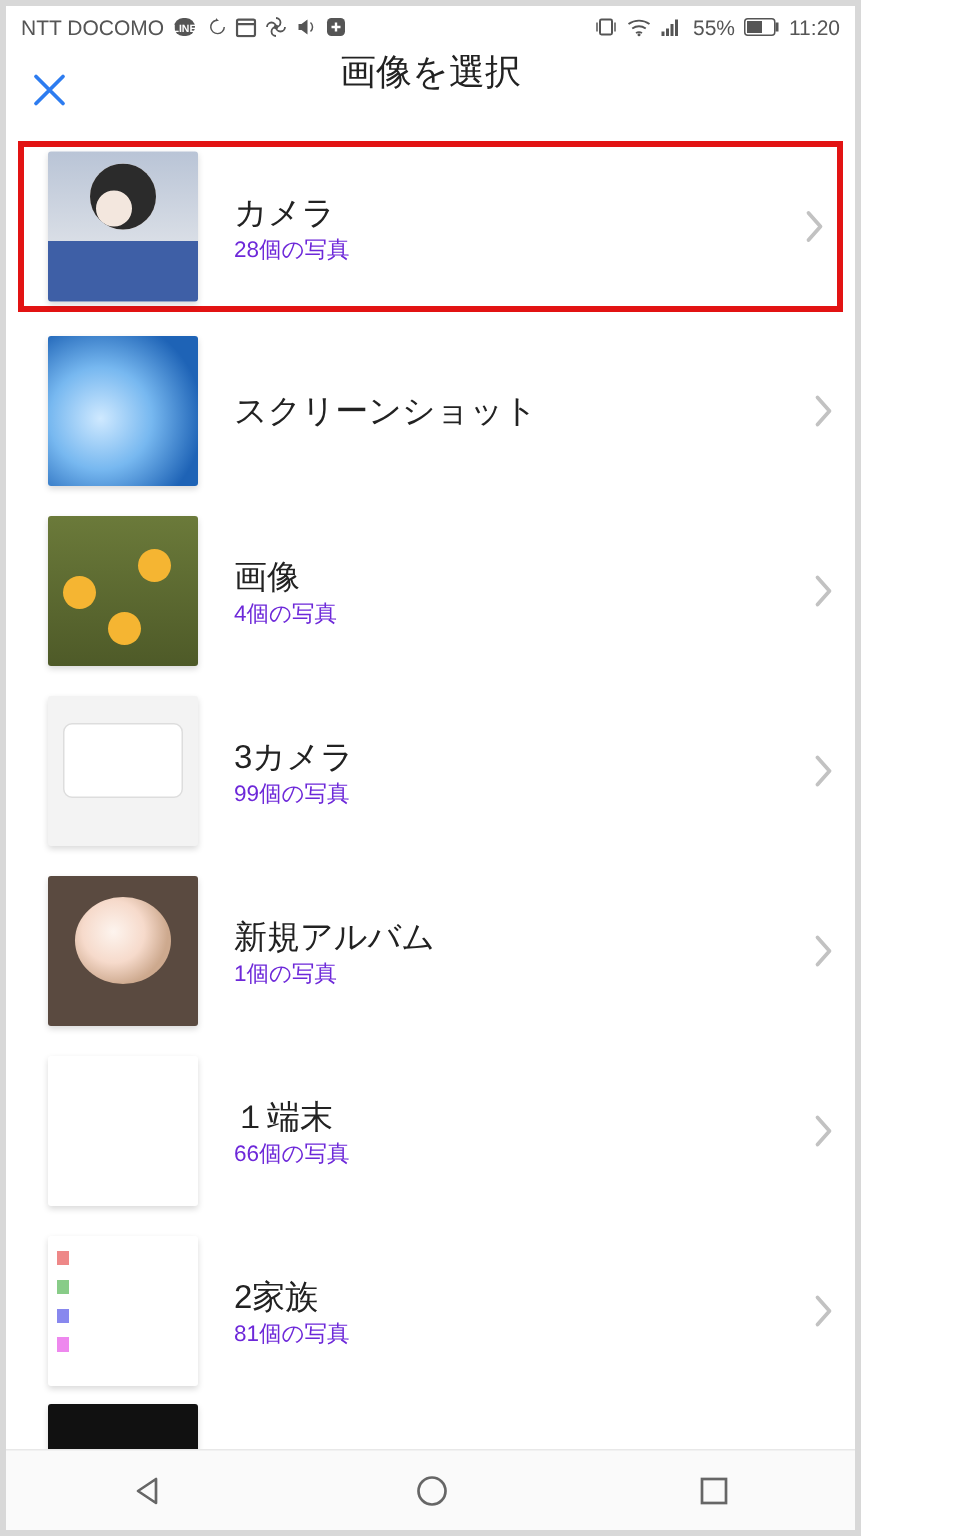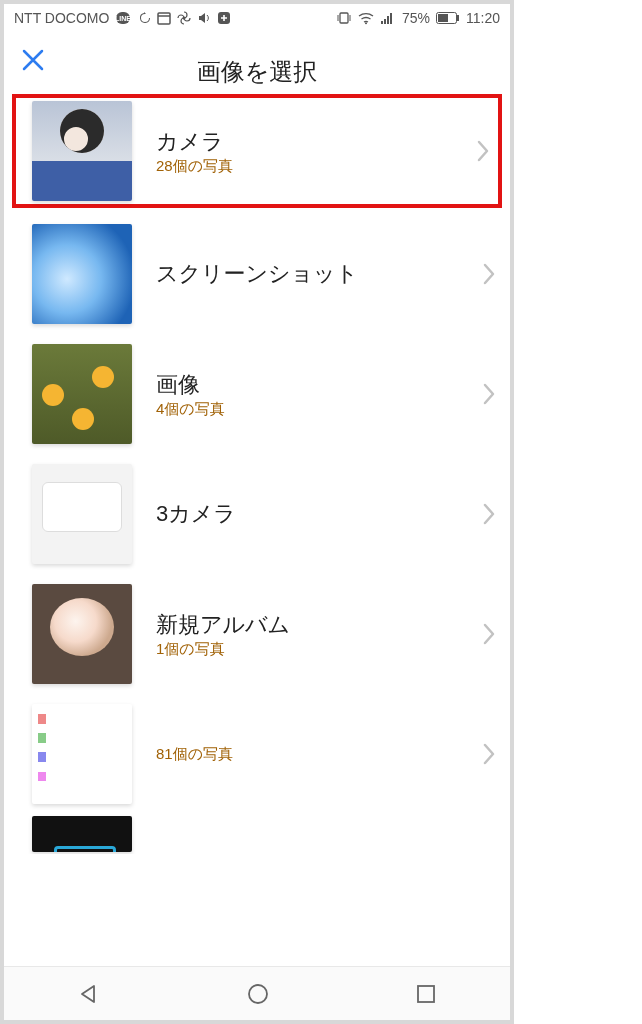--- a/index.html
+++ b/index.html
@@ -1,36 +1,36 @@
 <!DOCTYPE html>
 <html><head>
 <meta charset="utf-8">
 <style>
   * { margin: 0; padding: 0; box-sizing: border-box; }
   html, body { width: 642px; height: 1024px; font-family: -apple-system, "Helvetica Neue", Arial, sans-serif; background: #fff; }
-  .frame { width: 514px; height: 1024px; border: 4px solid #d8d8d8; position: relative; overflow: hidden; background: #fff; }
+  .frame { width: 574px; height: 1024px; border: 4px solid #d8d8d8; position: relative; overflow: hidden; background: #fff; }
   
   .statusbar { height: 28px; display: flex; align-items: center; justify-content: space-between; padding: 0 10px; font-size: 14px; color: #555; }
   .statusbar .left { display: flex; align-items: center; gap: 6px; font-weight: 500; }
   .statusbar .right { display: flex; align-items: center; gap: 6px; }
   .ico { display: inline-flex; align-items: center; justify-content: center; }
   .ico svg { display: block; }
   
-  .header { height: 56px; display: flex; align-items: flex-end; position: relative; border-bottom: 0px solid #eee; }
+  .header { height: 56px; display: flex; align-items: flex-start; position: relative; border-bottom: 0px solid #eee; }
   .close-btn { position: absolute; left: 16px; top: 50%; transform: translateY(-50%); color: #2d7cf0; }
   .title { flex: 1; text-align: center; font-size: 24px; color: #222; }
   
   .list { overflow: hidden; }
   .row { display: flex; align-items: center; height: 120px; padding: 0 14px 0 28px; position: relative; }
   .row.highlight { outline: 4px solid #e21313; outline-offset: -6px; margin: 4px 6px; height: 118px; border-radius: 2px; padding-left: 22px; }
   .thumb { width: 100px; height: 100px; background: #ccc; flex: 0 0 100px; margin-right: 24px; border-radius: 2px; box-shadow: 0 2px 4px rgba(0,0,0,0.15); position: relative; overflow: hidden; }
   .thumb::after { content: ""; position: absolute; left: -4px; right: -4px; bottom: -4px; height: 8px; background: rgba(0,0,0,0.06); border-radius: 2px; z-index: -1; }
   .meta { flex: 1; display: flex; flex-direction: column; gap: 0; }
   .name { font-size: 22px; color: #222; }
-  .count { font-size: 15px; color: #a16207; }
+  .count { font-size: 15px; color: #6d28d9; }
   .chev { color: #c2c2c2; }
   
   .navbar { position: absolute; left: 0; right: 0; bottom: 0; height: 54px; background: #fafafa; display: flex; align-items: center; justify-content: space-around; border-top: 1px solid #e8e8e8; }
   .navbtn { color: #666; }
   
   .t1 { background: linear-gradient(180deg,#b9c4d6 0%,#d9dee6 60%,#3e5fa6 60%,#3e5fa6 100%); }
   .t1::before { content:""; position:absolute; left:28px; top:8px; width:44px; height:44px; border-radius:50%; background:#f3e7de; box-shadow: -6px 8px 0 10px #2b2b2b inset; }
   .t2 { background: radial-gradient(circle at 35% 55%, #cfe9ff 0%, #77b8f0 40%, #1e63b6 80%); }
   .t3 { background: linear-gradient(180deg,#6b7a3a 0%, #4e5a28 100%); }
   .t3::before { content:""; position:absolute; left:10px; top:40px; width:22px; height:22px; border-radius:50%; background:#f5b532; box-shadow: 50px -18px 0 0 #f5b532, 30px 24px 0 0 #f5b532; }
@@ -104,21 +104,21 @@
           </svg>
       </span>
       <span class="ico">
         <svg width="16" height="14" viewBox="0 0 16 14">
             <rect x="1" y="10" width="2" height="3" fill="#555"></rect>
             <rect x="4" y="8" width="2" height="5" fill="#555"></rect>
             <rect x="7" y="5" width="2" height="8" fill="#555"></rect>
             <rect x="10" y="2" width="2" height="11" fill="#555"></rect>
           </svg>
       </span>
-      <span>75%</span>
+      <span>55%</span>
       <span class="ico">
         <svg width="24" height="12" viewBox="0 0 24 12">
             <rect x="0.5" y="0.5" width="20" height="11" rx="2" fill="none" stroke="#555"></rect>
             <rect x="2" y="2" width="10" height="8" fill="#555"></rect>
             <rect x="21" y="3" width="2" height="6" fill="#555"></rect>
           </svg>
       </span>
       <span>11:20</span>
     </div>
   </div>
@@ -169,20 +169,21 @@
         <svg width="14" height="22" viewBox="0 0 14 22">
             <path d="M3 2l8 9-8 9" stroke="#c2c2c2" stroke-width="2.5" fill="none" stroke-linecap="round" stroke-linejoin="round"></path>
           </svg>
       </span>
     </div>
 
     <div class="row">
       <div class="thumb t4"></div>
       <div class="meta">
         <div class="name">3カメラ</div>
+        <div class="count">99個の写真</div>
       </div>
       <span class="chev ico">
         <svg width="14" height="22" viewBox="0 0 14 22">
             <path d="M3 2l8 9-8 9" stroke="#c2c2c2" stroke-width="2.5" fill="none" stroke-linecap="round" stroke-linejoin="round"></path>
           </svg>
       </span>
     </div>
 
     <div class="row">
       <div class="thumb t5"></div>
@@ -190,24 +191,37 @@
         <div class="name">新規アルバム</div>
         <div class="count">1個の写真</div>
       </div>
       <span class="chev ico">
         <svg width="14" height="22" viewBox="0 0 14 22">
             <path d="M3 2l8 9-8 9" stroke="#c2c2c2" stroke-width="2.5" fill="none" stroke-linecap="round" stroke-linejoin="round"></path>
           </svg>
       </span>
     </div>
 
+    <div class="row">
+      <div class="thumb t6"></div>
+      <div class="meta">
+        <div class="name">１端末</div>
+        <div class="count">66個の写真</div>
+      </div>
+      <span class="chev ico">
+        <svg width="14" height="22" viewBox="0 0 14 22">
+            <path d="M3 2l8 9-8 9" stroke="#c2c2c2" stroke-width="2.5" fill="none" stroke-linecap="round" stroke-linejoin="round"></path>
+          </svg>
+      </span>
+    </div>
 
     <div class="row">
       <div class="thumb t7"></div>
       <div class="meta">
+        <div class="name">2家族</div>
         <div class="count">81個の写真</div>
       </div>
       <span class="chev ico">
         <svg width="14" height="22" viewBox="0 0 14 22">
             <path d="M3 2l8 9-8 9" stroke="#c2c2c2" stroke-width="2.5" fill="none" stroke-linecap="round" stroke-linejoin="round"></path>
           </svg>
       </span>
     </div>
 
     <div class="row" style="height:40px;">

